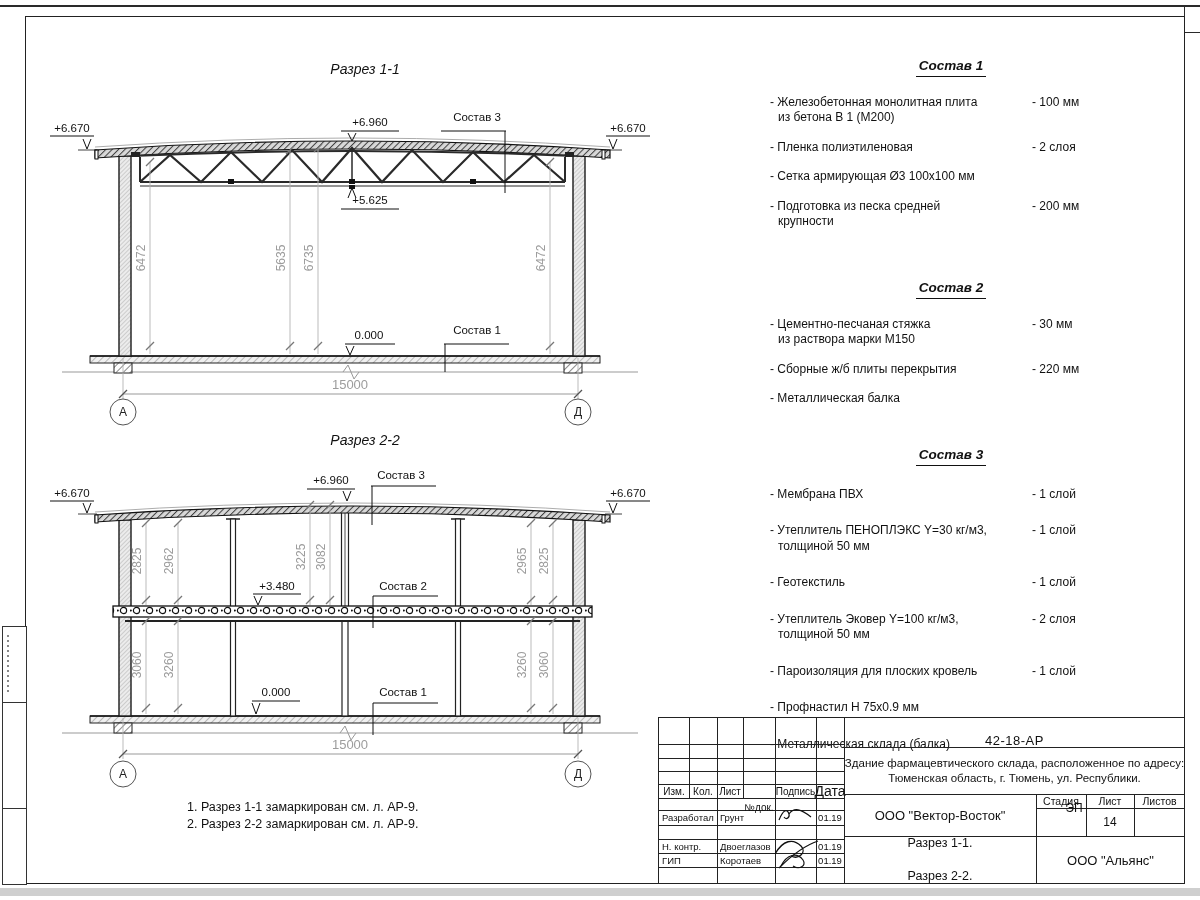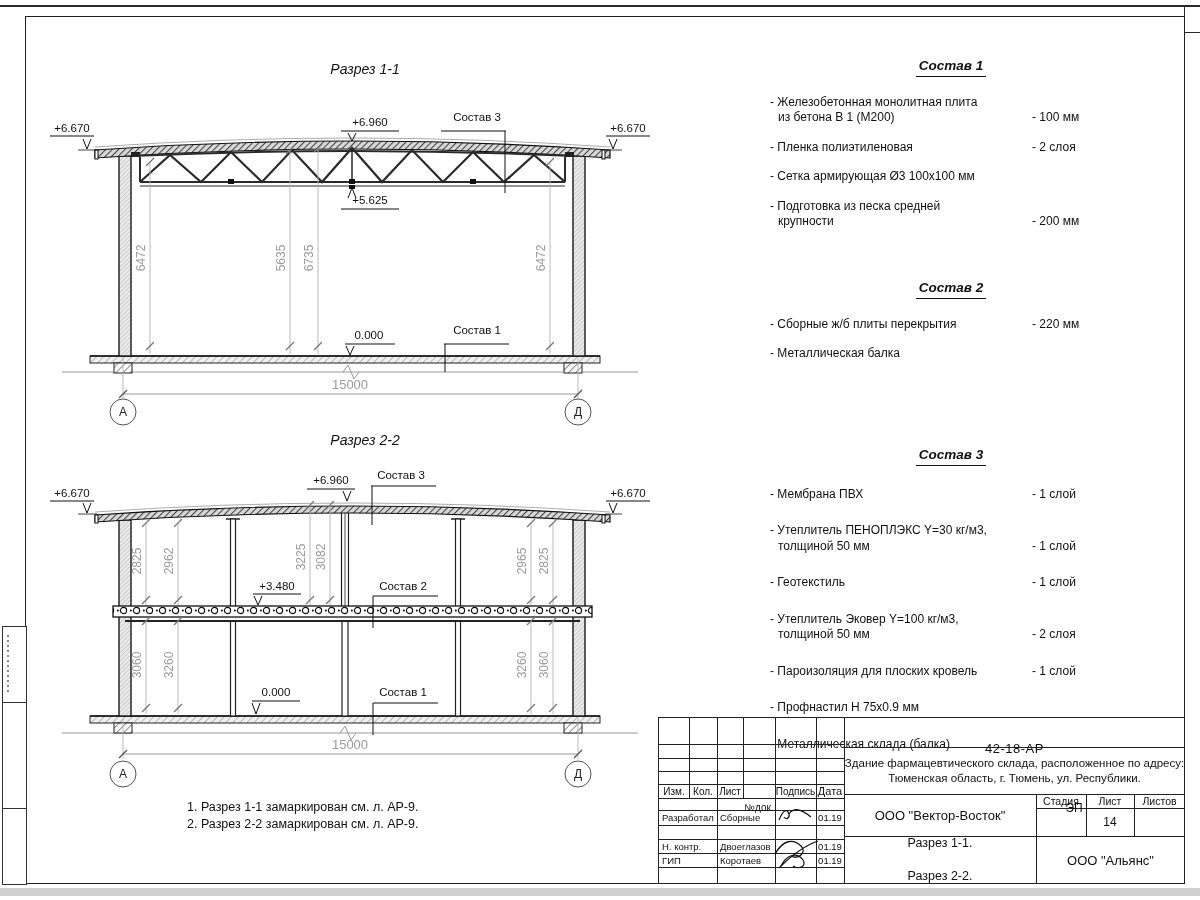--- a/index.html
+++ b/index.html
@@ -11,21 +11,21 @@
   .tr-box{left:1184px;top:7px;width:15px;height:25px;border-left:1.5px solid #2a2a2a;border-bottom:1.5px solid #2a2a2a;}
   .frame{left:25px;top:16px;width:1158px;height:866px;border:1.6px solid #222;}
   .lbox{border:1px solid #333;background:#fff;}
   .lbox-dots{position:absolute;left:4px;top:8px;width:2px;bottom:8px;
      background:repeating-linear-gradient(#888 0 2px,transparent 2px 5px);}
   .graybar{left:0;top:888px;width:1200px;height:8px;background:#cfcfcf;}
   
   .comp{position:absolute;left:770px;width:318px;font-size:12px;line-height:15.5px;}
   .comp h3{margin:0 0 18px 0;text-align:center;font-size:13.5px;font-style:italic;font-weight:bold;}
   .comp h3 span{display:inline-block;border-bottom:1.2px solid #111;padding:0 3px 2px 3px;position:relative;left:22px;}
-  .item{display:flex;justify-content:space-between;align-items:flex-end;margin-bottom:14px;}
+  .item{display:flex;justify-content:space-between;align-items:flex-start;margin-bottom:14px;}
   .c3 .item{margin-bottom:11px;margin-top:21px;}
   .itxt{max-width:255px;}
   .itxt .cont{padding-left:8px;}
   .ival{min-width:56px;text-align:left;white-space:nowrap;}
   
   .notes{left:187px;top:799px;font-size:12.5px;line-height:17px;}
   
   .tb{left:658px;top:717px;width:526px;height:166px;border-left:1.6px solid #222;border-top:1.6px solid #222;font-size:10.5px;}
   .tb .cell{position:absolute;display:flex;align-items:center;justify-content:center;text-align:center;}
   .tb .l{justify-content:flex-start;padding-left:3px;}
@@ -342,20 +342,27 @@
           <div class="cont">крупности</div>
         </div>
       <div class="ival">- 200 мм</div>
     </div>
   </div>
 
   <div class="comp" style="top:280px;">
     <h3><span>Состав 2</span></h3>
     <div class="item">
       <div class="itxt">
+          <div>- Цементно-песчаная стяжка</div>
+          <div class="cont">из раствора марки М150</div>
+        </div>
+      <div class="ival">- 30 мм</div>
+    </div>
+    <div class="item">
+      <div class="itxt">
           <div>- Сборные ж/б плиты перекрытия</div>
         </div>
       <div class="ival">- 220 мм</div>
     </div>
     <div class="item">
       <div class="itxt">
           <div>- Металлическая балка</div>
         </div>
     </div>
   </div>
@@ -437,41 +444,41 @@
     <div class="hl" style="left:185px;top:29px;width:341px;"></div>
     <div class="hl" style="left:185px;top:76px;width:341px;"></div>
     <div class="hl" style="left:377px;top:90px;width:149px;"></div>
     <div class="hl" style="left:185px;top:118px;width:341px;"></div>
 
     <div class="cell" style="left:0;top:66px;width:30px;height:14px;font-size:10px;">Изм.</div>
     <div class="cell" style="left:30px;top:66px;width:28px;height:14px;font-size:10px;">Кол.</div>
     <div class="cell" style="left:58px;top:66px;width:26px;height:14px;font-size:10px;">Лист</div>
     <div class="cell" style="left:84px;top:66px;width:32px;height:14px;font-size:10px;margin-top:16px;">№док.</div>
     <div class="cell" style="left:116px;top:66px;width:41px;height:14px;font-size:10px;">Подпись</div>
-    <div class="cell" style="left:157px;top:66px;width:28px;height:14px;font-size:11px;">Дата</div>
+    <div class="cell" style="left:157px;top:66px;width:28px;height:14px;font-size:14px;">Дата</div>
 
     <div class="cell l" style="left:0;top:92px;width:58px;height:15px;font-size:9.5px;">Разработал</div>
-    <div class="cell l" style="left:58px;top:92px;width:58px;height:15px;font-size:9.5px;">Сборные</div>
+    <div class="cell l" style="left:58px;top:92px;width:58px;height:15px;font-size:9.5px;">Грунт</div>
     <div class="cell" style="left:157px;top:92px;width:28px;height:15px;font-size:9.5px;">01.19</div>
     <div class="cell l" style="left:0;top:121px;width:58px;height:14px;font-size:9.5px;">Н. контр.</div>
     <div class="cell l" style="left:58px;top:121px;width:58px;height:14px;font-size:9.5px;">Двоеглазов</div>
     <div class="cell" style="left:157px;top:121px;width:28px;height:14px;font-size:9.5px;">01.19</div>
     <div class="cell l" style="left:0;top:135px;width:58px;height:14px;font-size:9.5px;">ГИП</div>
     <div class="cell l" style="left:58px;top:135px;width:58px;height:14px;font-size:9.5px;">Коротаев</div>
     <div class="cell" style="left:157px;top:135px;width:28px;height:14px;font-size:9.5px;">01.19</div>
 
     <svg class="sig" style="left:118px;top:88px;" width="38" height="18">
       <path d="M2,14 C6,4 10,2 12,8 C13,12 9,14 7,11 M12,8 C17,1 24,3 34,11" fill="none" stroke="#111" stroke-width="1.2"></path>
     </svg>
     <svg class="sig" style="left:112px;top:116px;" width="50" height="38">
       <path d="M4,20 C12,6 22,4 30,12 C36,18 28,26 20,22 M8,34 C18,24 32,12 47,7" fill="none" stroke="#111" stroke-width="1.3"></path>
       <path d="M10,32 C16,20 26,18 32,26 C36,32 28,36 22,32" fill="none" stroke="#111" stroke-width="1.2"></path>
     </svg>
 
-    <div class="cell" style="left:185px;top:16px;width:341px;height:29px;font-size:13px;letter-spacing:0.5px;">42-18-АР</div>
+    <div class="cell" style="left:185px;top:8px;width:341px;height:29px;font-size:13px;letter-spacing:0.5px;">42-18-АР</div>
     <div class="cell" style="left:185px;top:29px;width:341px;height:47px;font-size:11.5px;flex-direction:column;line-height:15px;">
       <div>Здание фармацевтического склада, расположенное по адресу:</div>
       <div>Тюменская область, г. Тюмень, ул. Республики.</div>
     </div>
     <div class="cell" style="left:185px;top:76px;width:192px;height:42px;font-size:13px;">ООО "Вектор-Восток"</div>
     <div class="cell" style="left:377px;top:76px;width:50px;height:14px;font-size:10.5px;">Стадия</div>
     <div class="cell" style="left:427px;top:76px;width:48px;height:14px;font-size:10.5px;">Лист</div>
     <div class="cell" style="left:475px;top:76px;width:51px;height:14px;font-size:10.5px;">Листов</div>
     <div class="cell" style="left:377px;top:76px;width:50px;height:28px;font-size:12px;padding-left:13px;">ЭП</div>
     <div class="cell" style="left:427px;top:90px;width:48px;height:28px;font-size:12px;">14</div>

